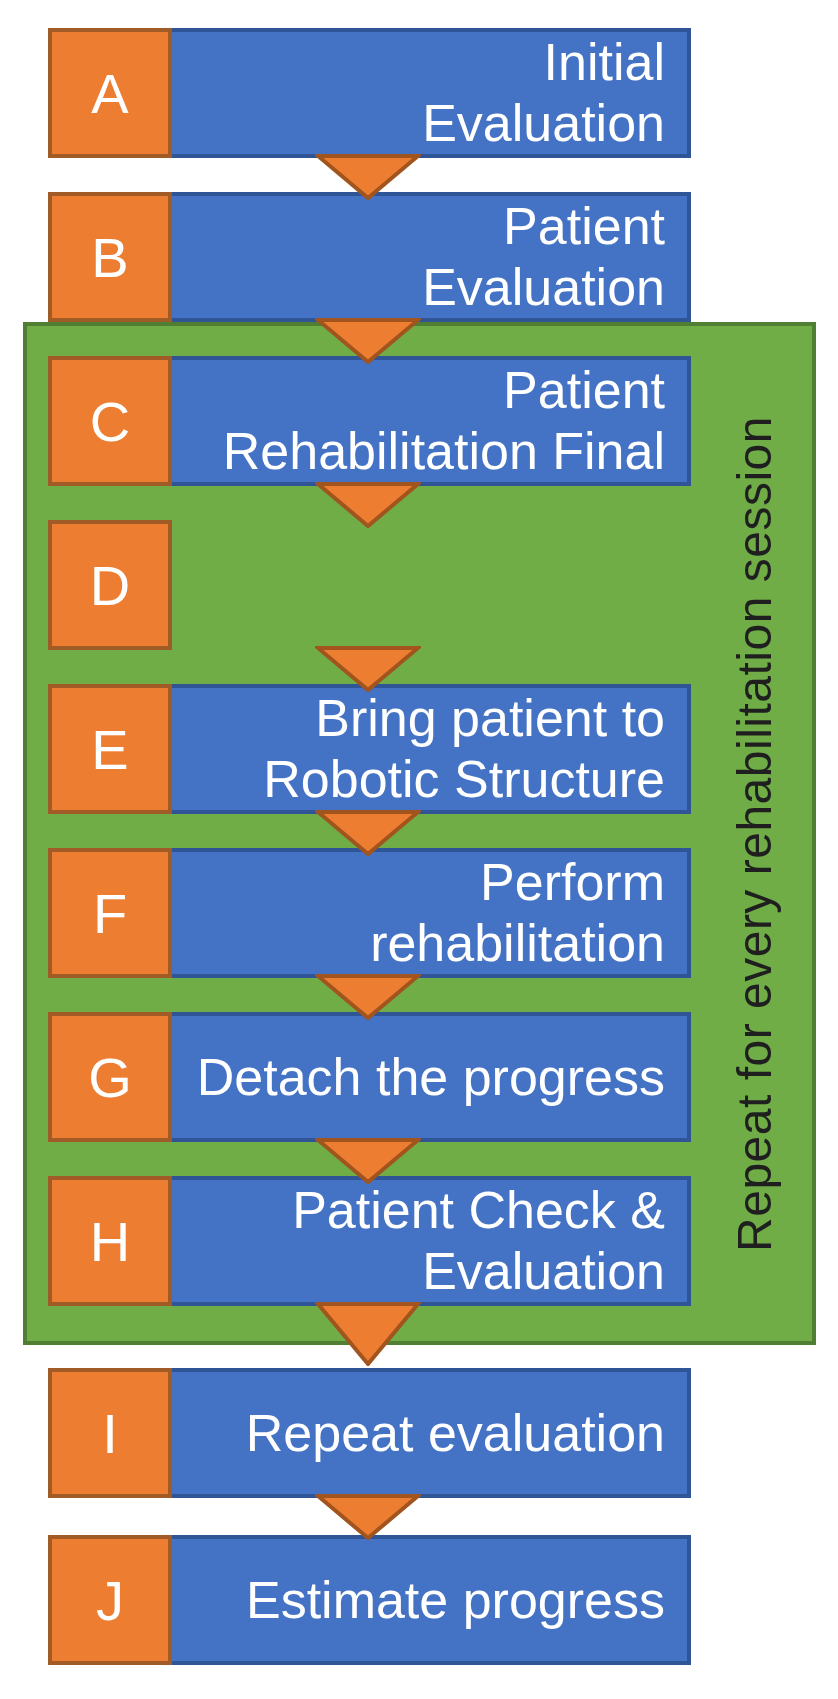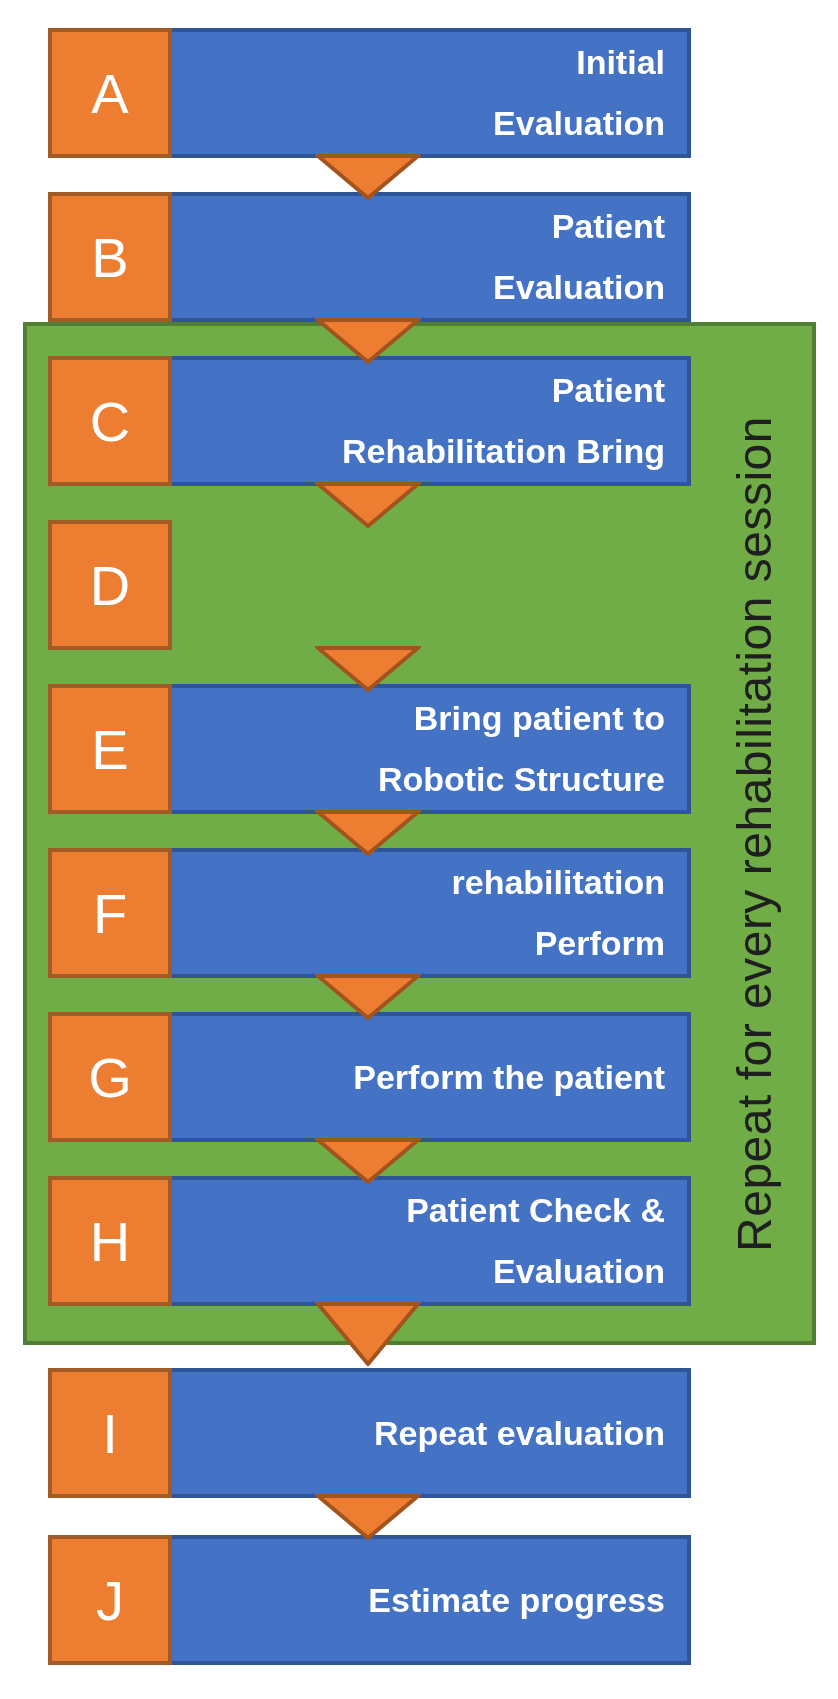--- a/index.html
+++ b/index.html
@@ -64,29 +64,28 @@
     align-items: center;
     justify-content: center;
   }
   .pbox {
     flex: 1;
     box-sizing: border-box;
     background: #4472C4;
     border: 4px solid #2F5597;
     border-left: none;
     color: #ffffff;
-    font-size: 34px;
+    font-size: 52px;
     line-height: 61px;
     display: flex;
     flex-direction: column;
     justify-content: center;
     text-align: right;
     padding-right: 22px;
     padding-left: 18px;
-    font-weight: bold;
   }
 
   
   .arrow {
     position: absolute;
     left: 315px;
     width: 106px;
     height: 46px;
     z-index: 3;
   }
@@ -121,21 +120,21 @@
     </div>
   </div>
   <svg class="arrow" style="top:318px" viewBox="0 0 106 46" preserveAspectRatio="none">
       <polygon points="3,2 103,2 53,44" fill="#ED7D31" stroke="#A1541D" stroke-width="4"></polygon>
     </svg>
 
   <div class="step" style="top:356px">
     <div class="letter">C</div>
     <div class="pbox">
       <div>Patient</div>
-      <div>Rehabilitation Bring</div>
+      <div>Rehabilitation Final</div>
     </div>
   </div>
   <svg class="arrow" style="top:482px" viewBox="0 0 106 46" preserveAspectRatio="none">
       <polygon points="3,2 103,2 53,44" fill="#ED7D31" stroke="#A1541D" stroke-width="4"></polygon>
     </svg>
 
   <div class="step" style="top:520px">
     <div class="letter">D</div>
   </div>
   <svg class="arrow" style="top:646px" viewBox="0 0 106 46" preserveAspectRatio="none">
@@ -149,32 +148,32 @@
       <div>Robotic Structure</div>
     </div>
   </div>
   <svg class="arrow" style="top:810px" viewBox="0 0 106 46" preserveAspectRatio="none">
       <polygon points="3,2 103,2 53,44" fill="#ED7D31" stroke="#A1541D" stroke-width="4"></polygon>
     </svg>
 
   <div class="step" style="top:848px">
     <div class="letter">F</div>
     <div class="pbox">
+      <div>Perform</div>
       <div>rehabilitation</div>
-      <div>Perform</div>
     </div>
   </div>
   <svg class="arrow" style="top:974px" viewBox="0 0 106 46" preserveAspectRatio="none">
       <polygon points="3,2 103,2 53,44" fill="#ED7D31" stroke="#A1541D" stroke-width="4"></polygon>
     </svg>
 
   <div class="step" style="top:1012px">
     <div class="letter">G</div>
     <div class="pbox">
-      <div>Perform the patient</div>
+      <div>Detach the progress</div>
       <div></div>
     </div>
   </div>
   <svg class="arrow" style="top:1138px" viewBox="0 0 106 46" preserveAspectRatio="none">
       <polygon points="3,2 103,2 53,44" fill="#ED7D31" stroke="#A1541D" stroke-width="4"></polygon>
     </svg>
 
   <div class="step" style="top:1176px">
     <div class="letter">H</div>
     <div class="pbox">

